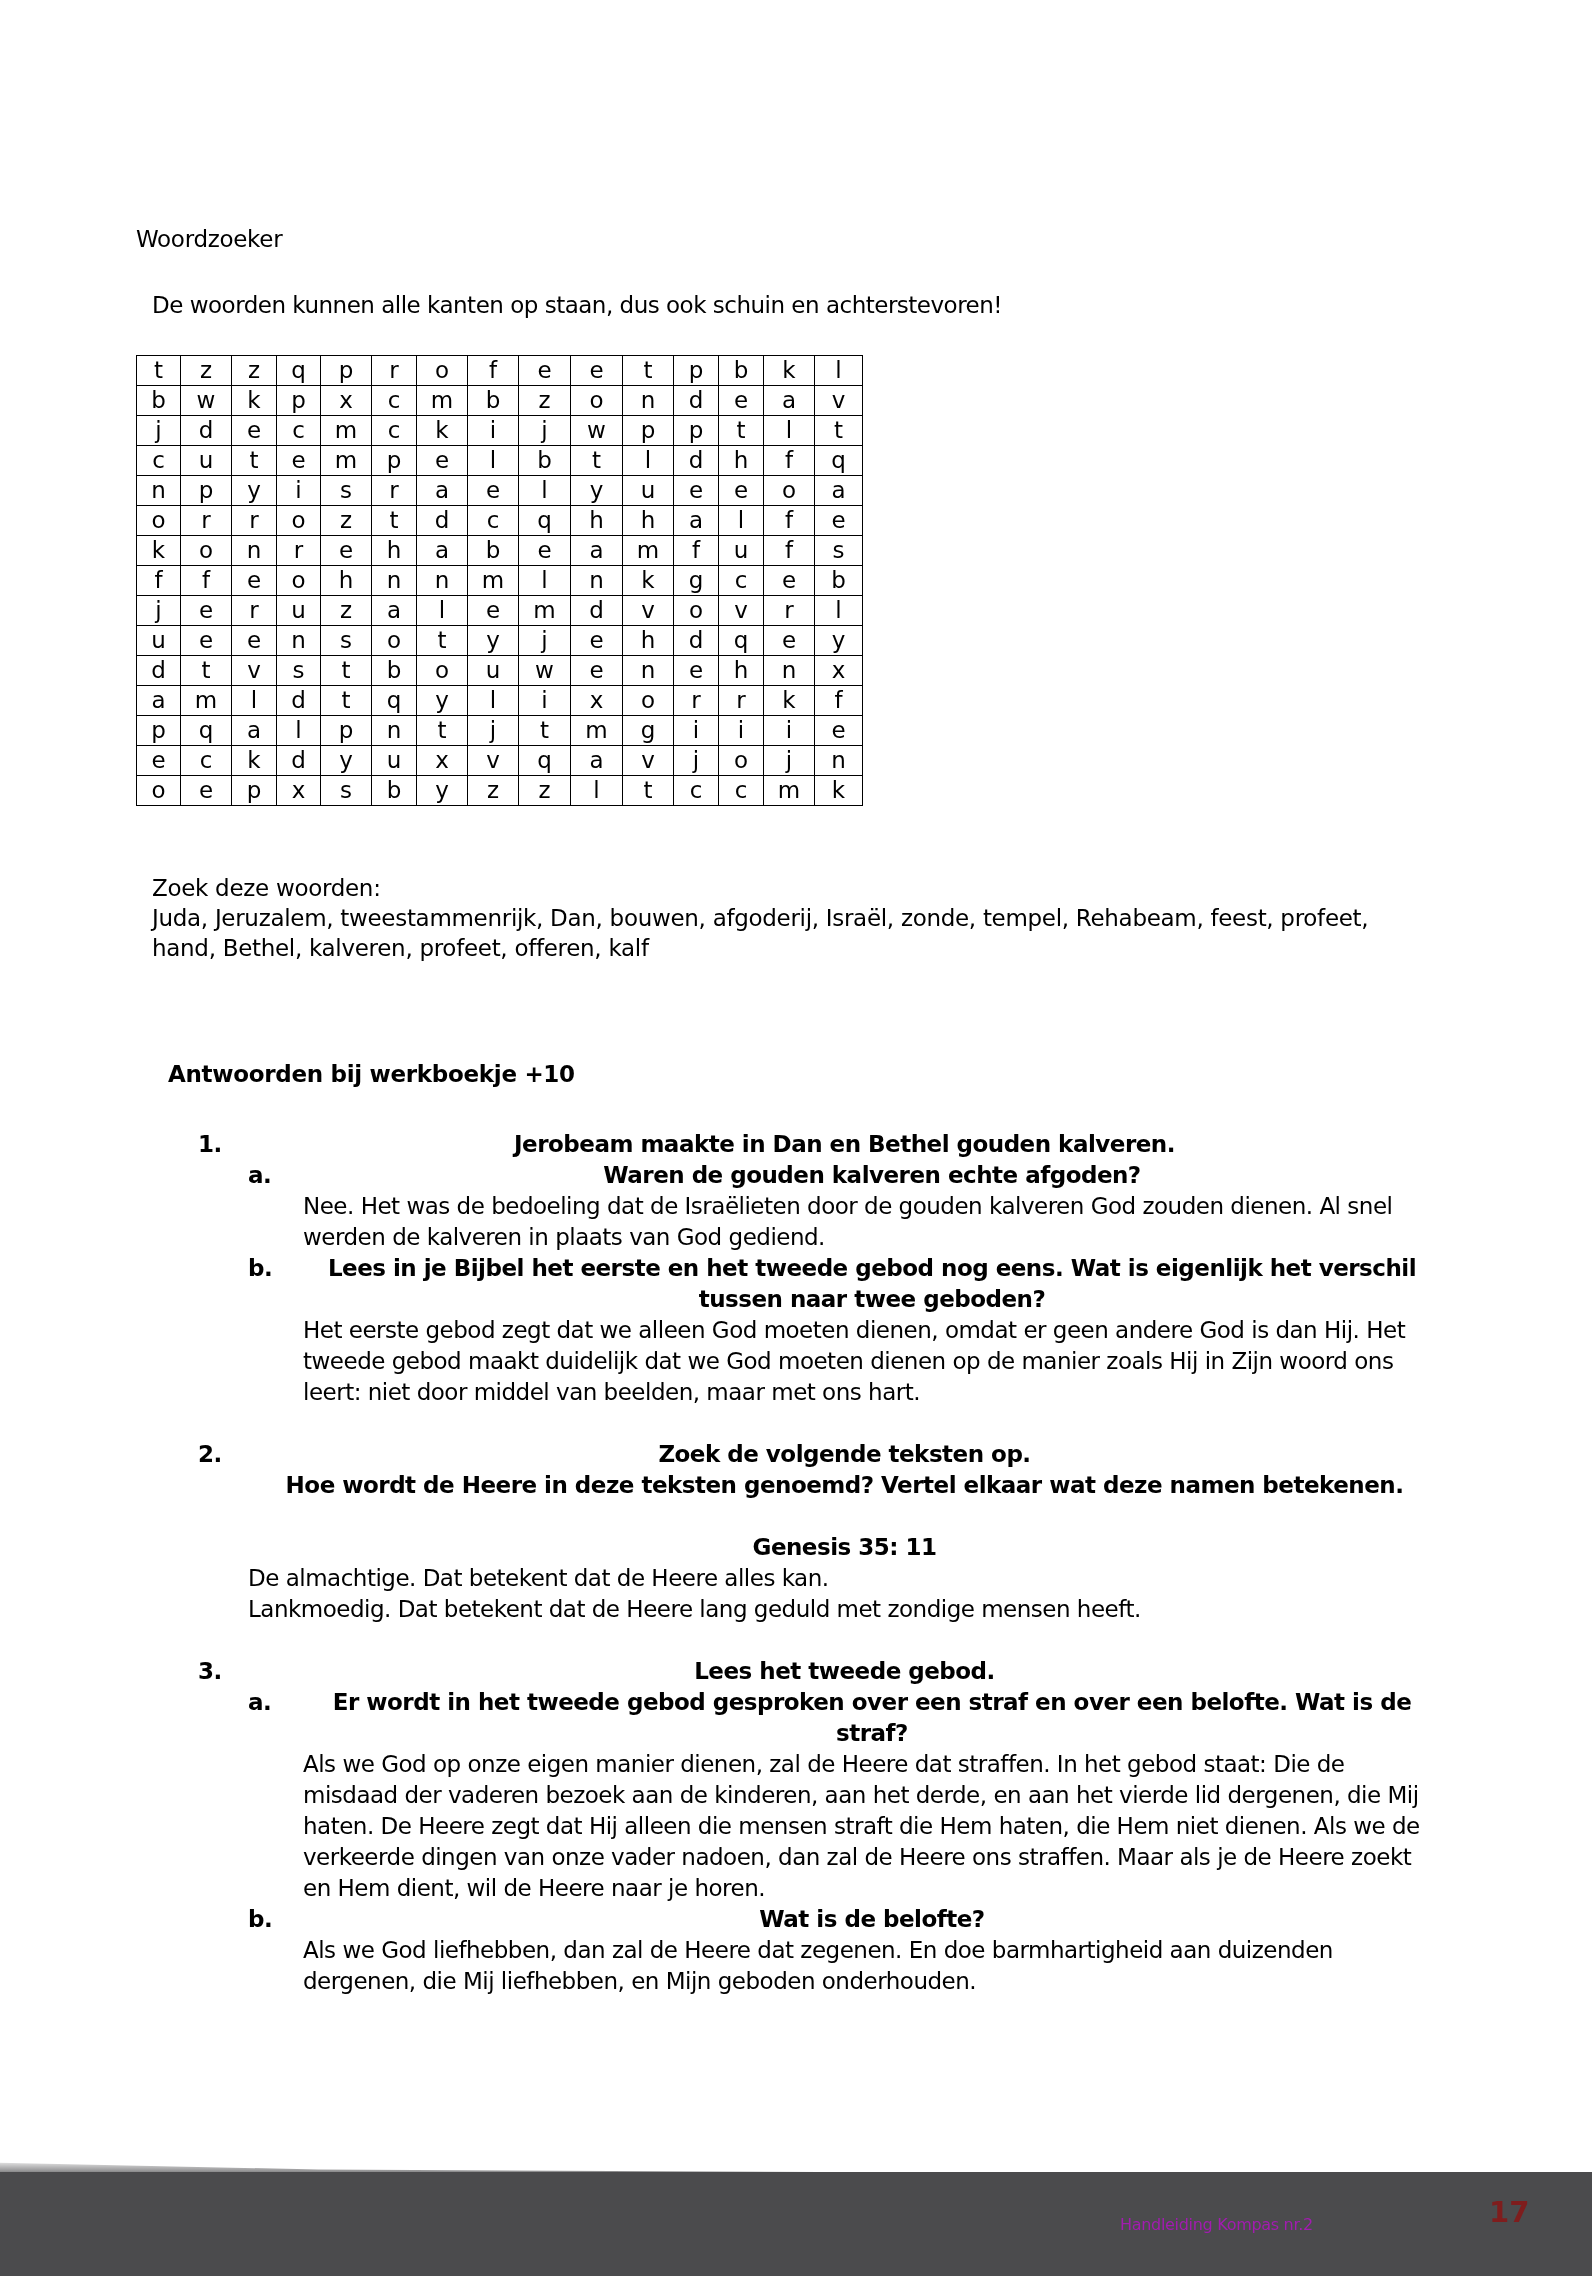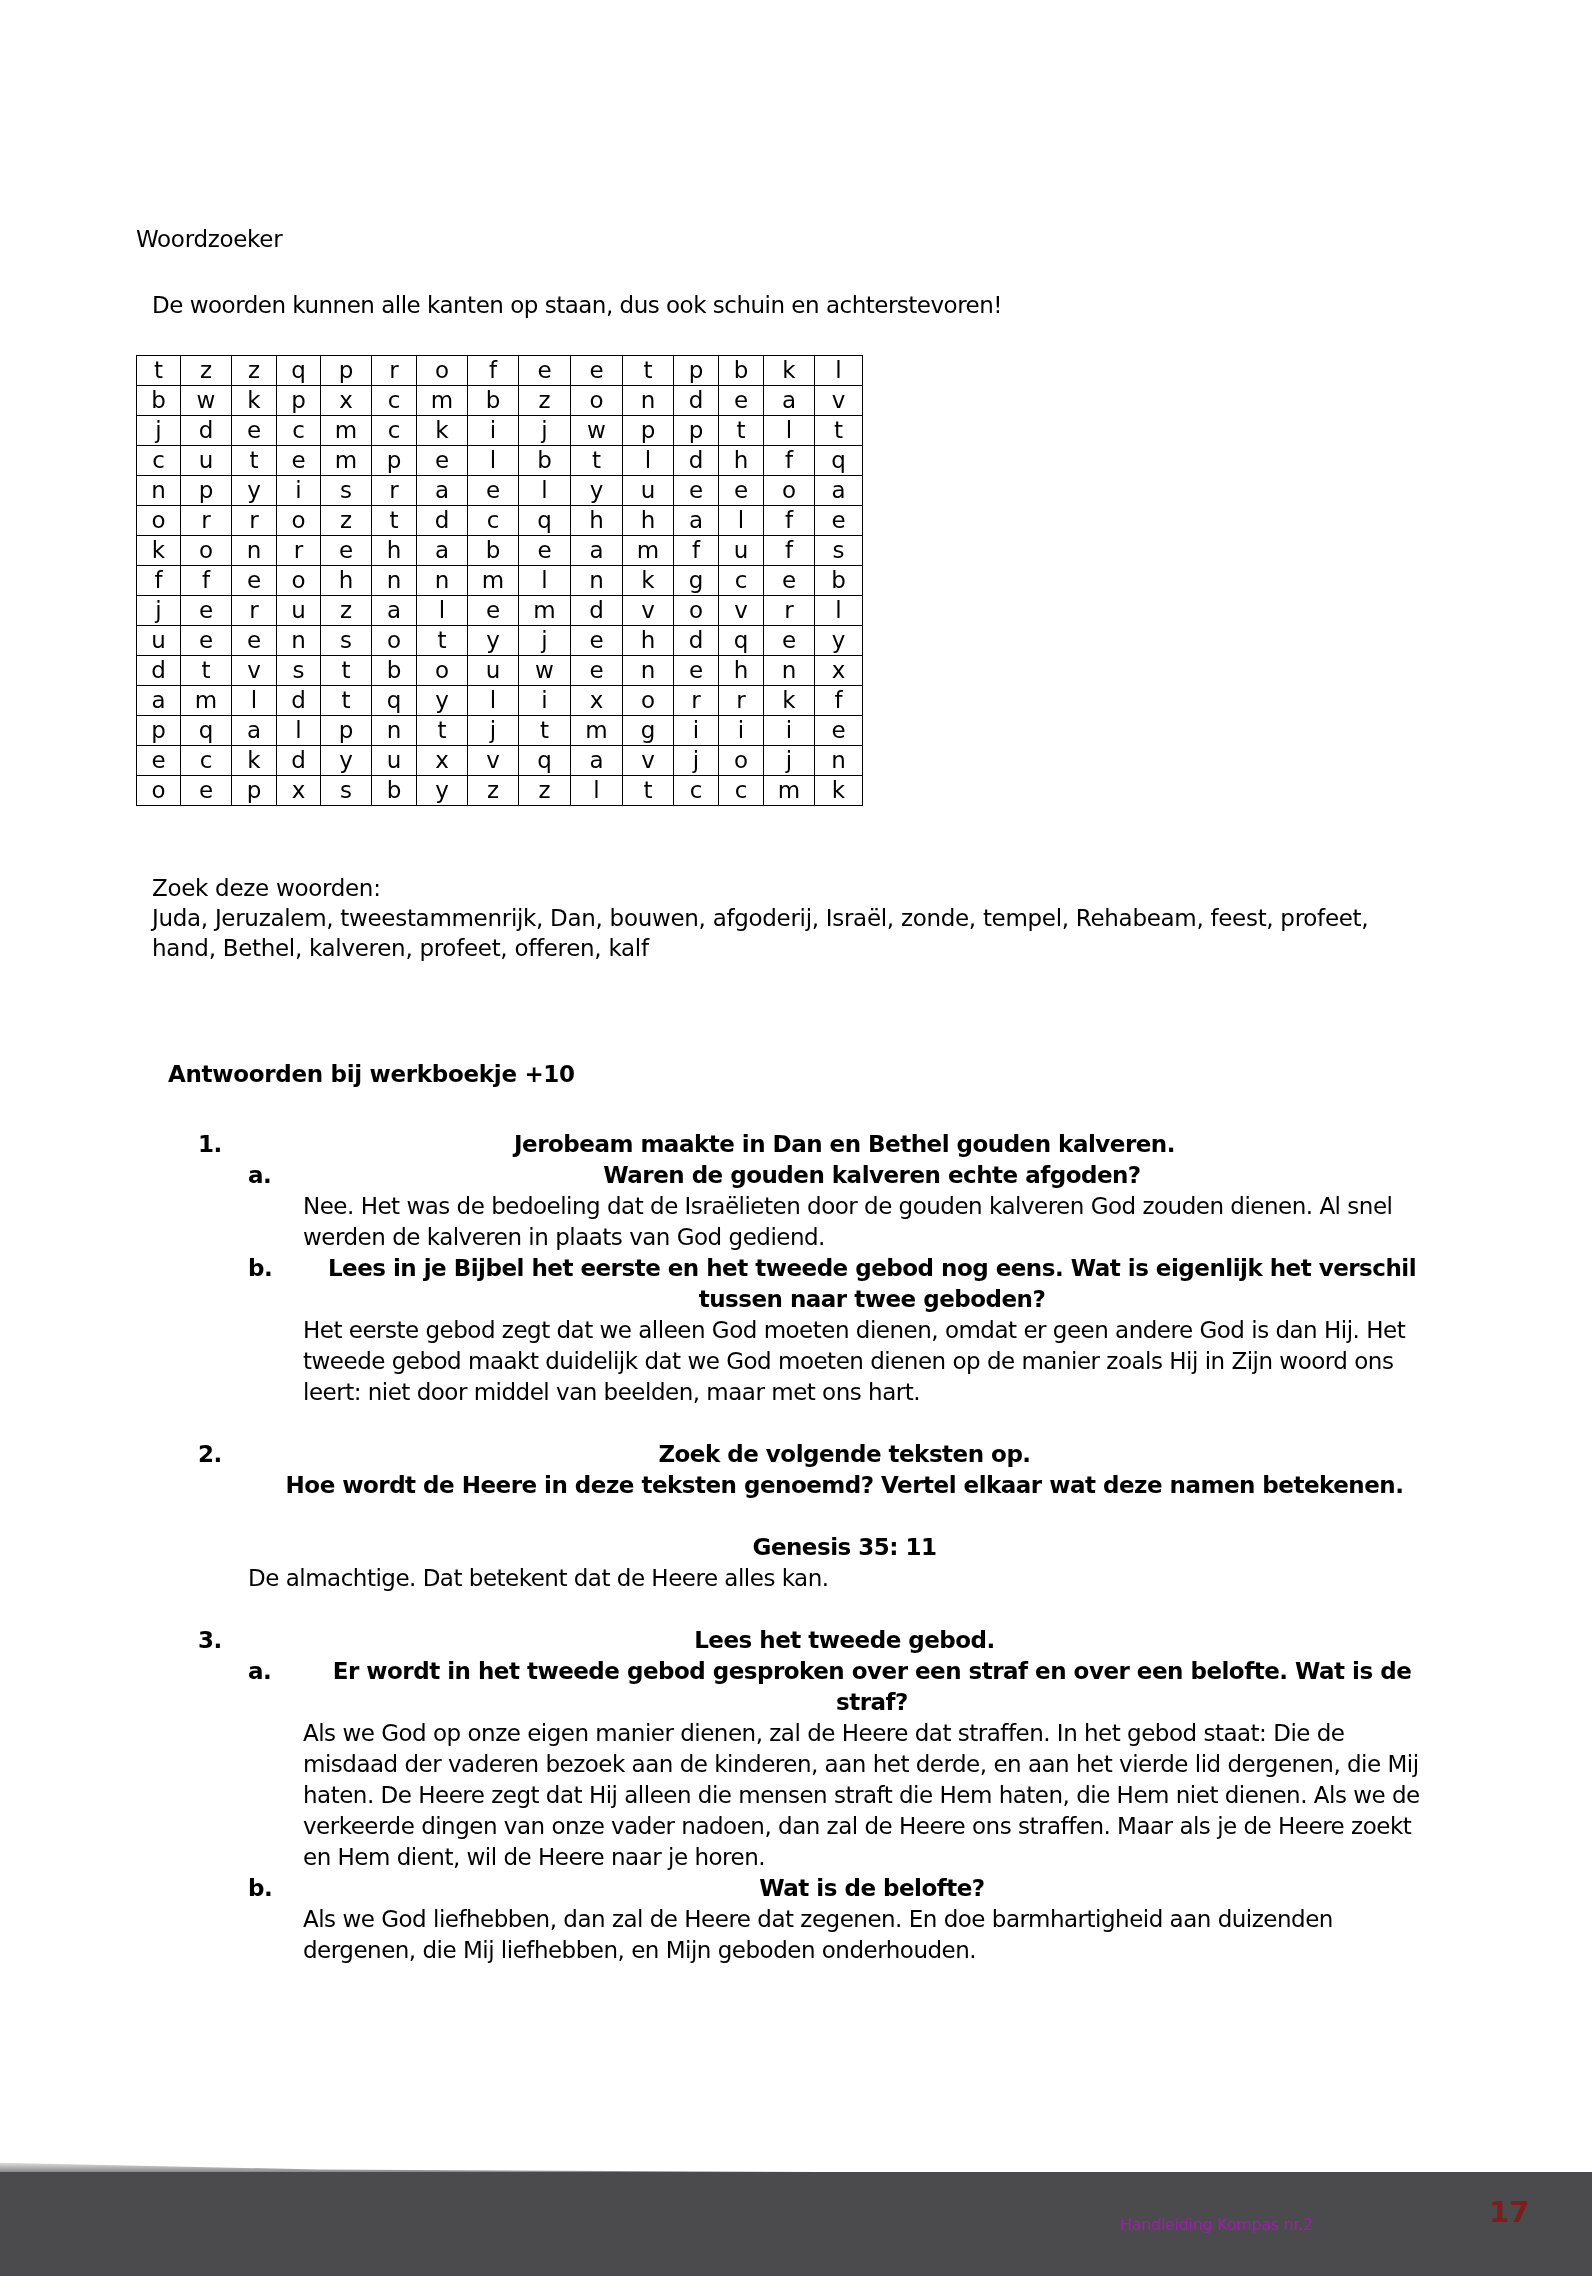--- a/index.html
+++ b/index.html
@@ -335,20 +335,21 @@
   </div>
   <div class="gap"></div>
 
   <div class="item">
     <span class="num">2.</span>
     <div class="b">Zoek de volgende teksten op.</div>
     <div class="b">Hoe wordt de Heere in deze teksten genoemd? Vertel elkaar wat deze namen betekenen.</div>
     <div class="gap"></div>
     <div class="b">Genesis 35: 11</div>
     <div>De almachtige. Dat betekent dat de Heere alles kan.</div>
+    <div>Lankmoedig. Dat betekent dat de Heere lang geduld met zondige mensen heeft.</div>
   </div>
   <div class="gap"></div>
 
   <div class="item">
     <span class="num">3.</span>
     <div class="b">Lees het tweede gebod.</div>
     <div class="sub">
       <span class="letter">a.</span>
       <div class="b">Er wordt in het tweede gebod gesproken over  een straf en over een belofte. Wat is de straf?</div>
       <div>Als we God op onze eigen manier dienen, zal de Heere dat straffen. In het gebod staat: Die de misdaad der vaderen bezoek aan de kinderen, aan het derde, en aan het vierde lid dergenen, die Mij haten. De Heere zegt dat Hij alleen die mensen straft die Hem haten, die Hem niet dienen. Als we de verkeerde dingen van onze vader nadoen, dan zal de Heere ons straffen. Maar als je de Heere zoekt en Hem dient, wil de Heere naar je horen.</div>

